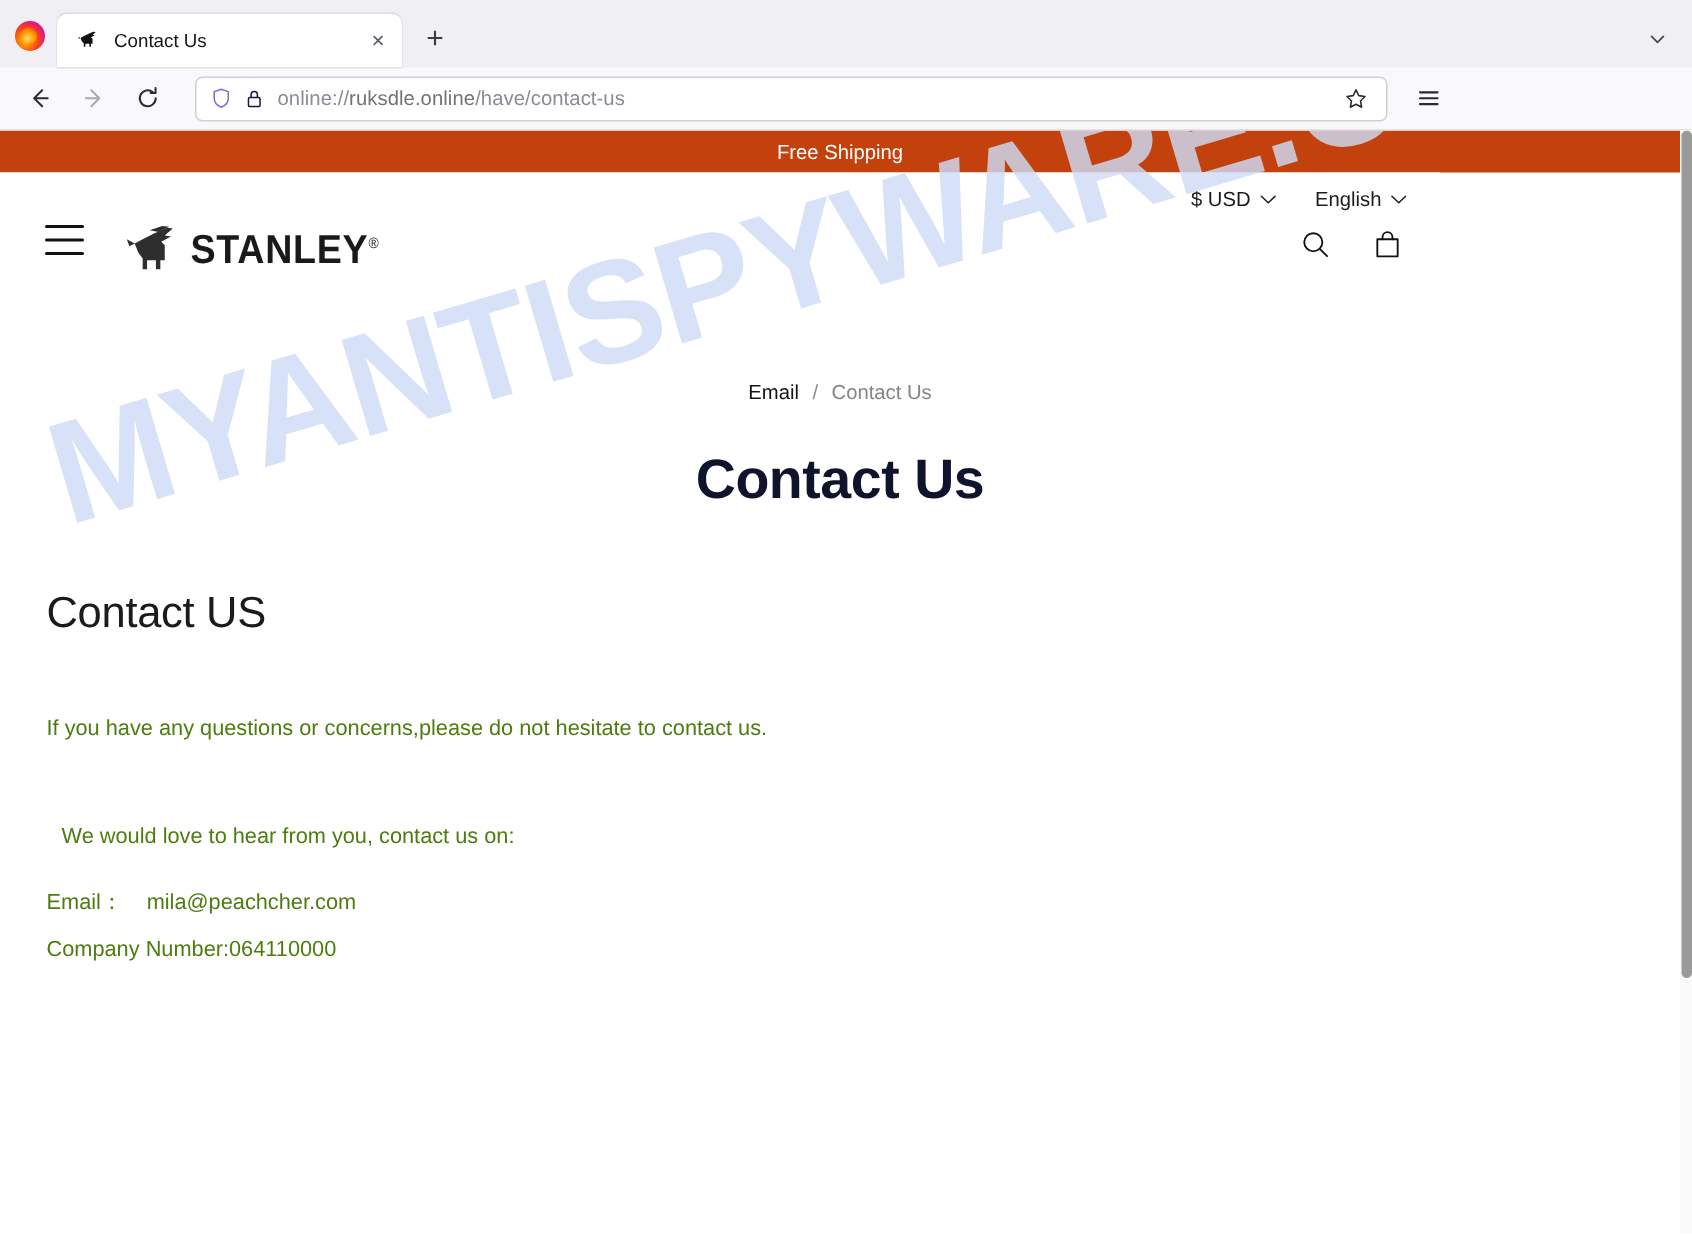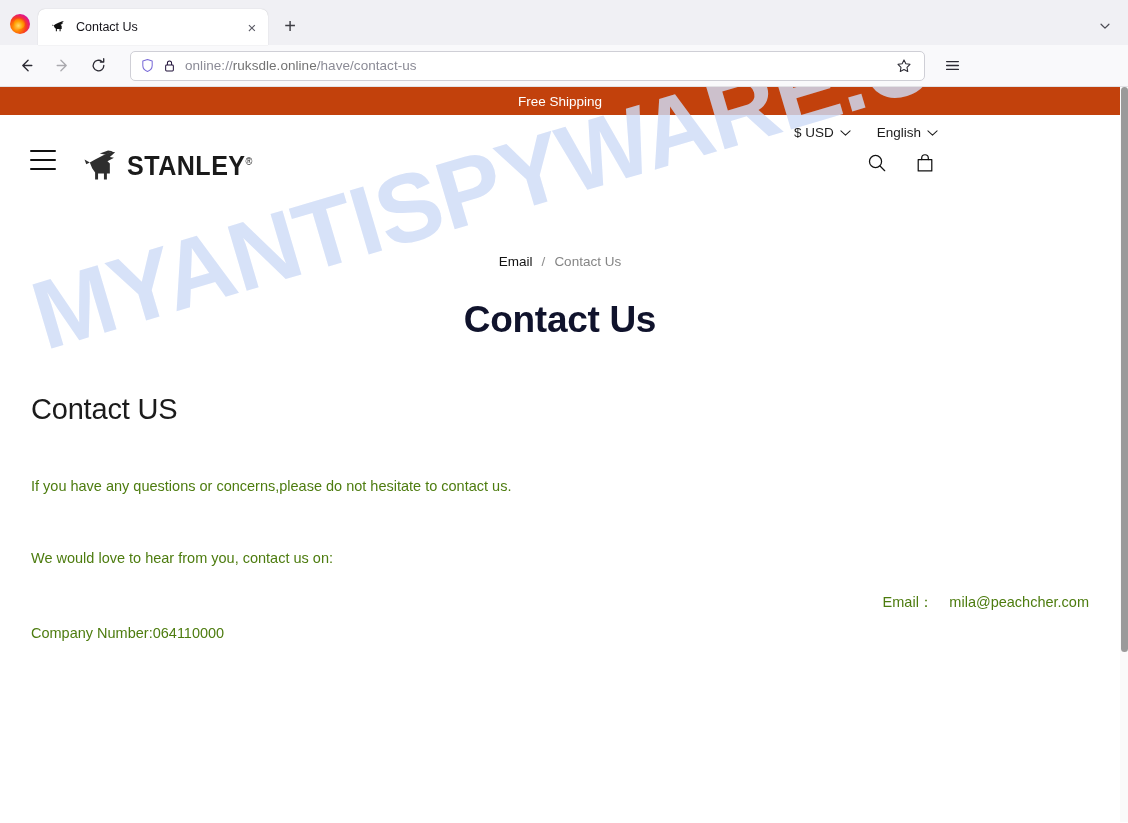--- a/index.html
+++ b/index.html
@@ -196,22 +196,22 @@
     font-weight: 400;
     color: #1b1b1b;
     letter-spacing: -0.2px;
   }
   .article p {
     font-size: 14.5px;
     color: #4d7c0f;
     line-height: 1.5;
   }
   .p-gap-2  { margin-top: 50px; }
-  .p-gap-4  { margin-top: 50px; }
-  .p-gap-5  { margin-top: 22px; text-align: right; }
+  .p-gap-4  { margin-top: 50px; margin-left: 10px; }
+  .p-gap-5  { margin-top: 22px; }
   .p-gap-6  { margin-top: 10px; }
   .email-val { margin-left: 16px; }
 
   
   .watermark {
     position: absolute;
     left: 20px; top: 178px;
     width: 1200px;
     text-align: left;
     font-size: 97px;

